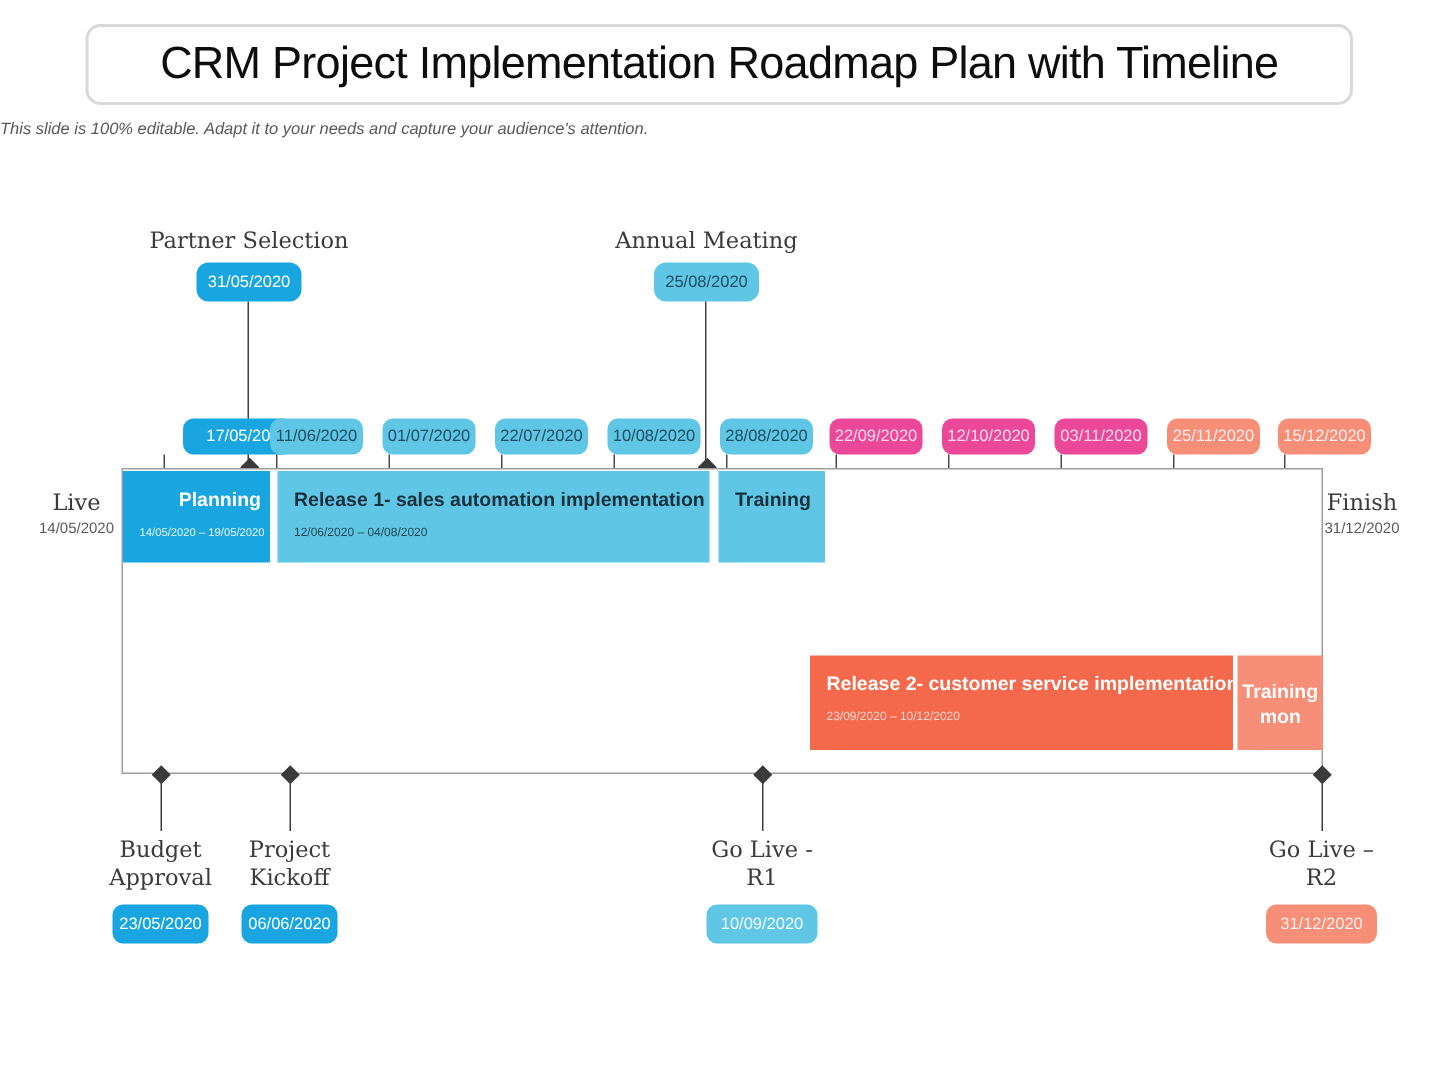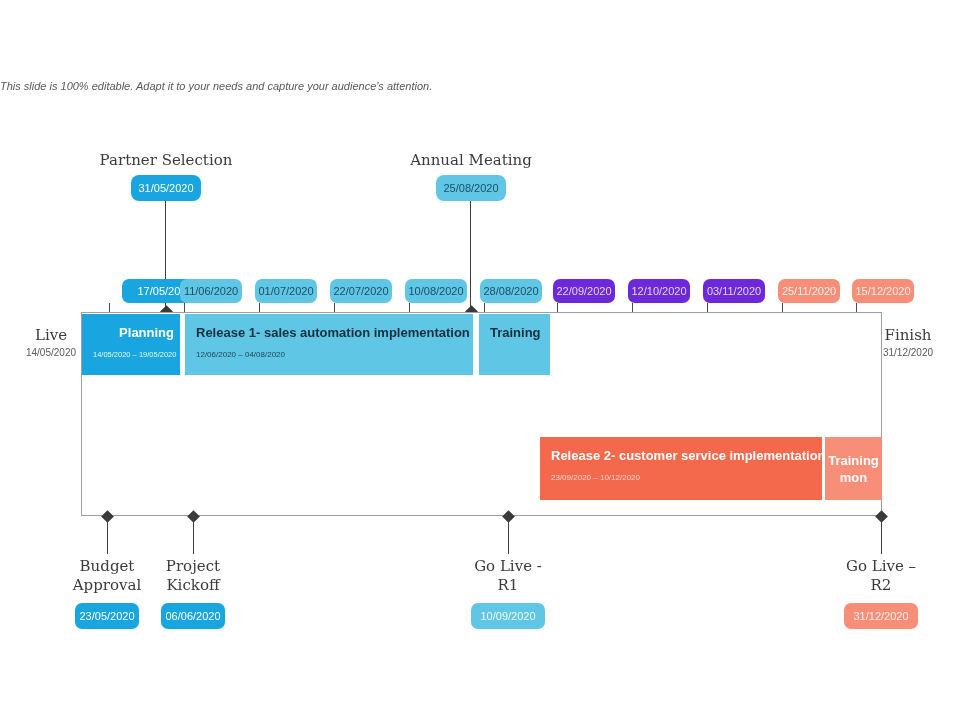--- a/index.html
+++ b/index.html
@@ -21,21 +21,21 @@
   
   .chip{position:absolute;height:24px;width:62px;border-radius:7px;
         display:flex;align-items:center;justify-content:center;
         font-size:11px;white-space:nowrap;}
   .badge{position:absolute;height:26px;width:70px;border-radius:8px;
          display:flex;align-items:center;justify-content:center;
          font-size:11px;white-space:nowrap;}
   .c-bright{background:#18a5e0;color:#ffffff;}
   .c-light{background:#5fc6e5;color:#1d4e63;}
   .c-light.text-white{color:rgba(255,255,255,.92);}
-  .c-dsal{background:#6d28d9;color:rgba(255,255,255,.8);}
+  .c-dsal{background:#ec4899;color:rgba(255,255,255,.8);}
   .c-lsal{background:#f78e77;color:rgba(255,255,255,.85);}
 
   .tick{position:absolute;width:1px;height:9px;top:303px;background:#4a4a4a;}
   .vline{position:absolute;width:1px;background:#3f3f3f;}
   .diamond{position:absolute;width:9px;height:9px;background:#3a3a3a;transform:rotate(45deg);}
 
   
   .bar{position:absolute;box-sizing:border-box;padding:11px 6px 0 11px;}
   .bar-title{font-weight:bold;font-size:13px;white-space:nowrap;}
   .bar-range{font-size:8px;margin-top:10px;white-space:nowrap;}
@@ -59,20 +59,23 @@
                   font-family:"DejaVu Serif","Liberation Serif",serif;
                   font-size:15px;color:#3b3b3b;}
   .endpoint-date{position:absolute;width:70px;text-align:center;
                  font-size:10px;color:#595959;}
 </style>
 </head>
 <body>
 
 <div class="stage">
 
+  <div class="title-box">
+    <div class="title-text">CRM Project Implementation Roadmap Plan with Timeline</div>
+  </div>
   <div class="subtitle">This slide is 100% editable. Adapt it to your needs and capture your audience's attention.</div>
 
   <div class="ms-label" style="left:86px;top:151px;width:160px;">Partner Selection</div>
   <div class="badge c-bright" style="left:131px;top:175px;">31/05/2020</div>
   <div class="vline" style="left:165px;top:201px;height:107px;"></div>
   <div class="diamond" style="left:162px;top:307px;"></div>
 
   <div class="ms-label" style="left:391px;top:151px;width:160px;">Annual Meating</div>
   <div class="badge c-light" style="left:436px;top:175px;text-align:center;">25/08/2020</div>
   <div class="vline" style="left:470px;top:201px;height:107px;"></div>

